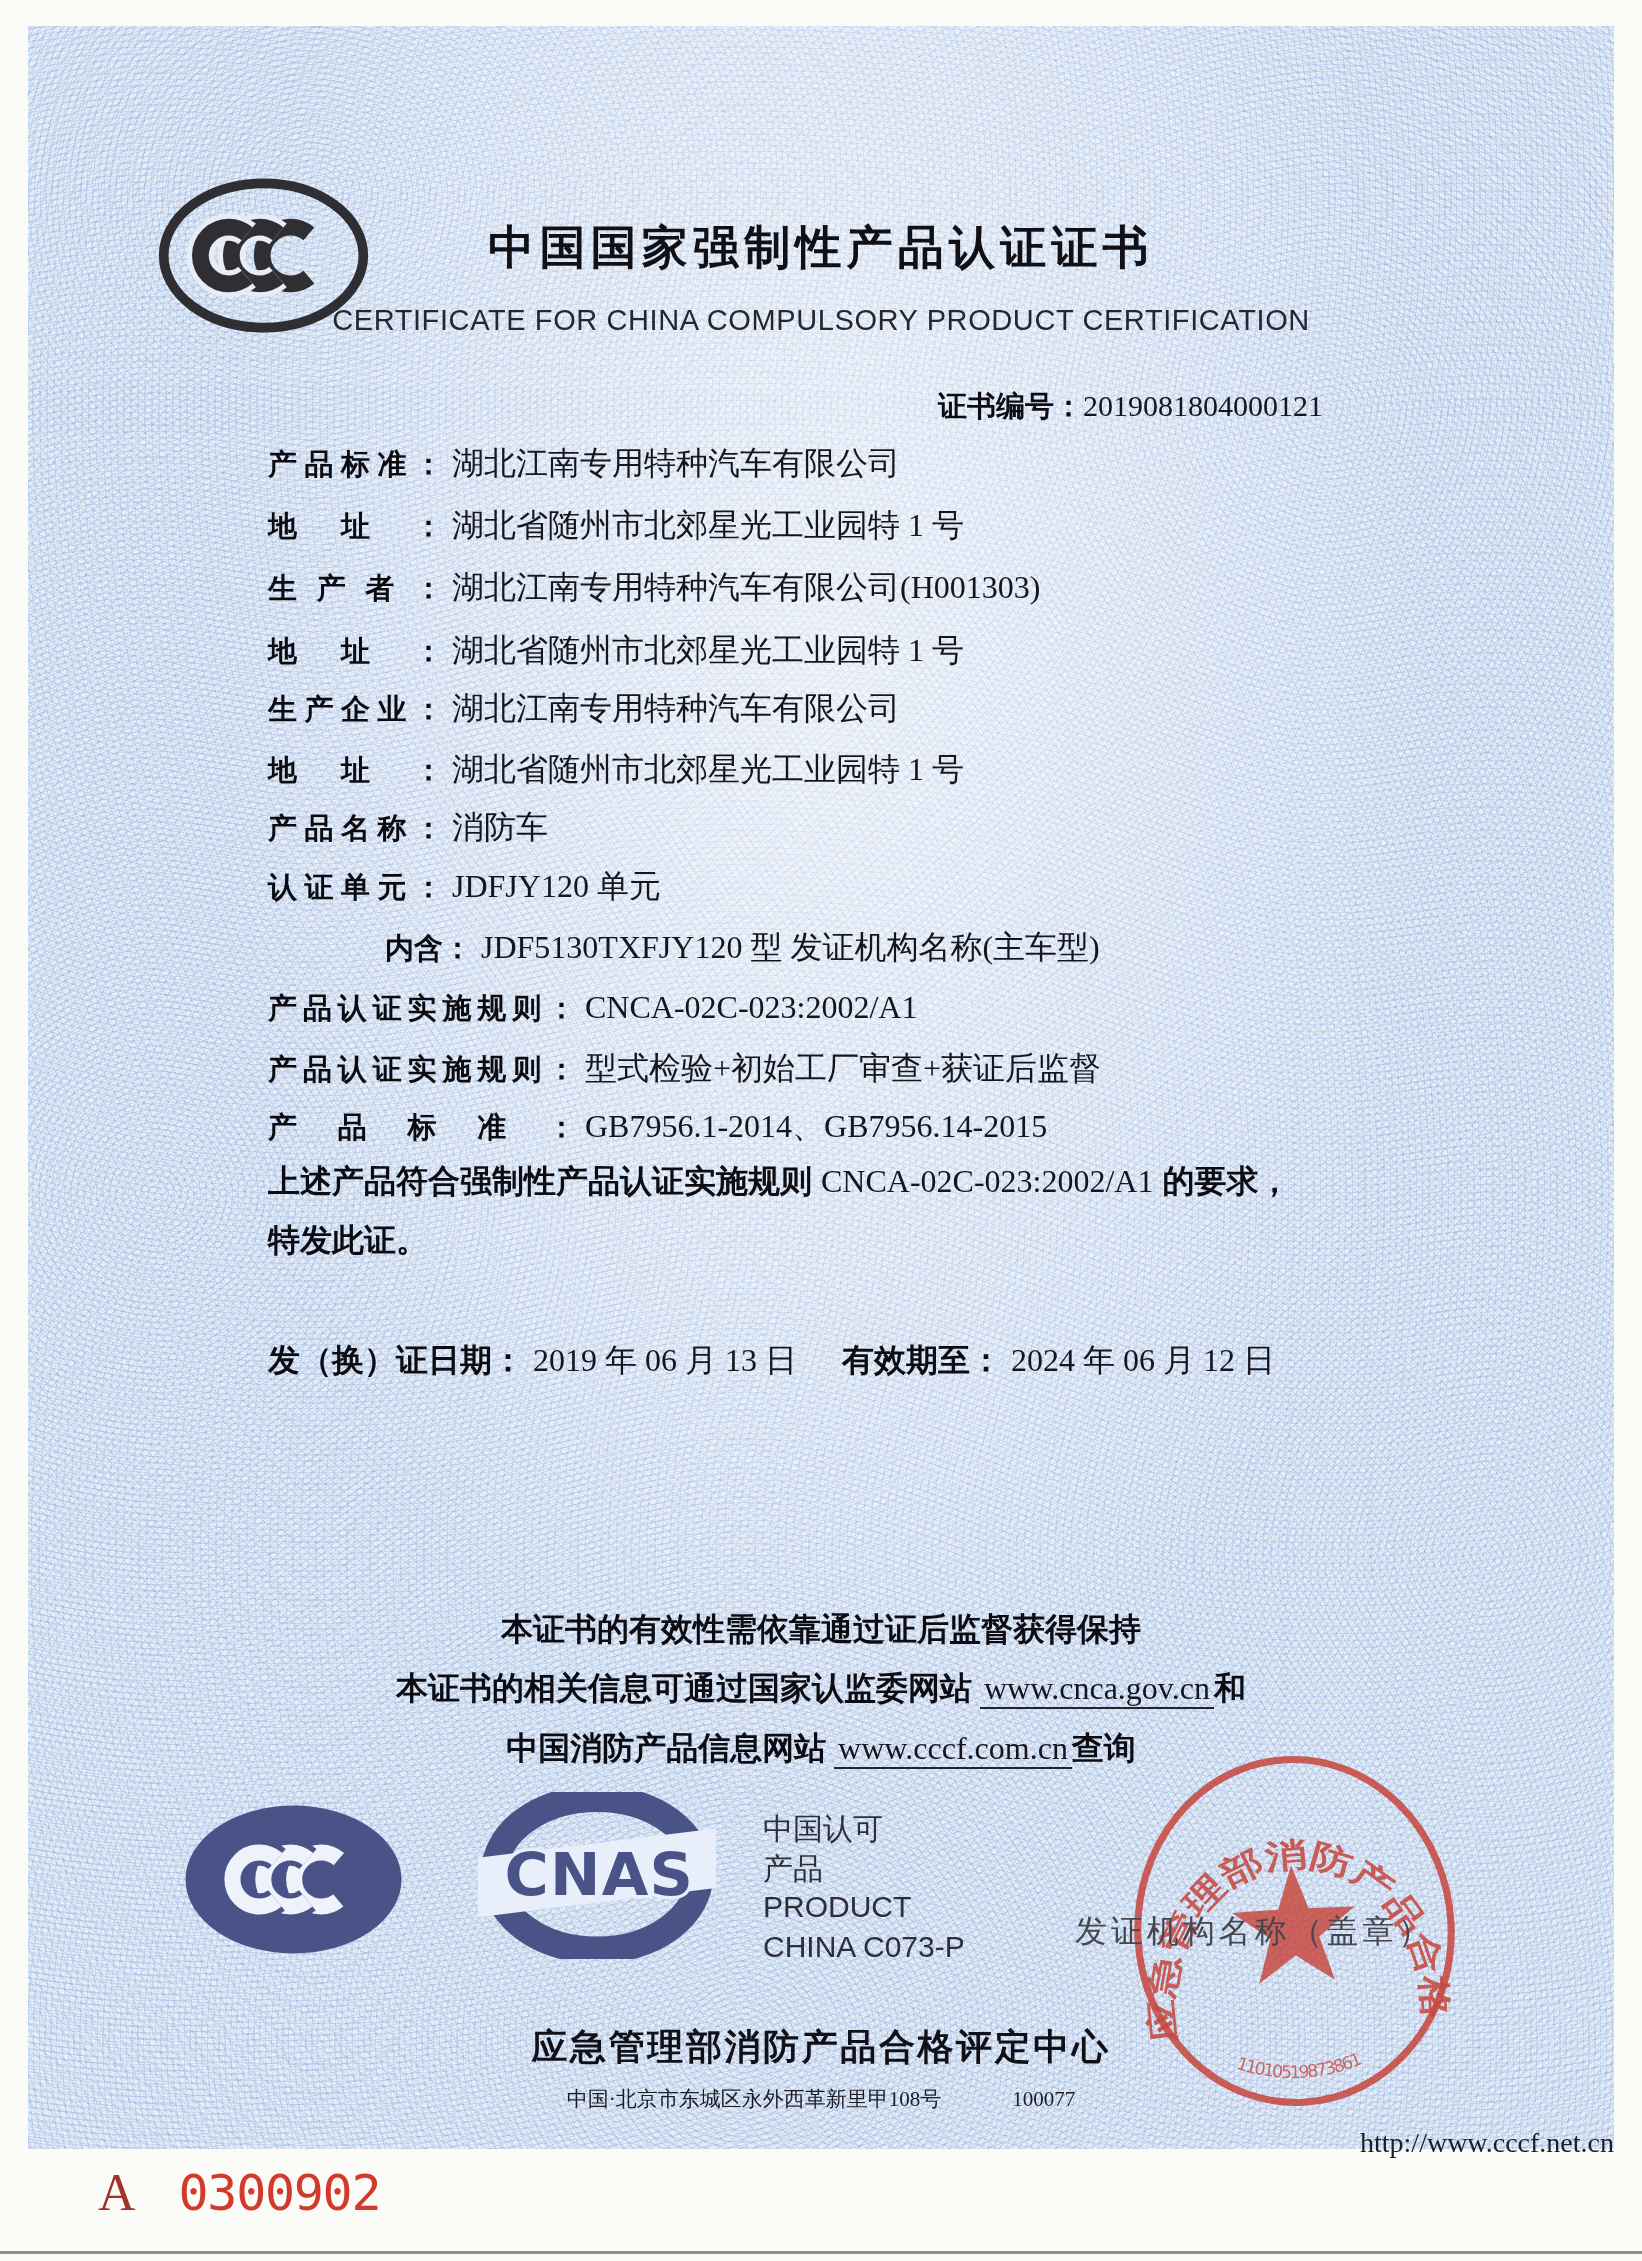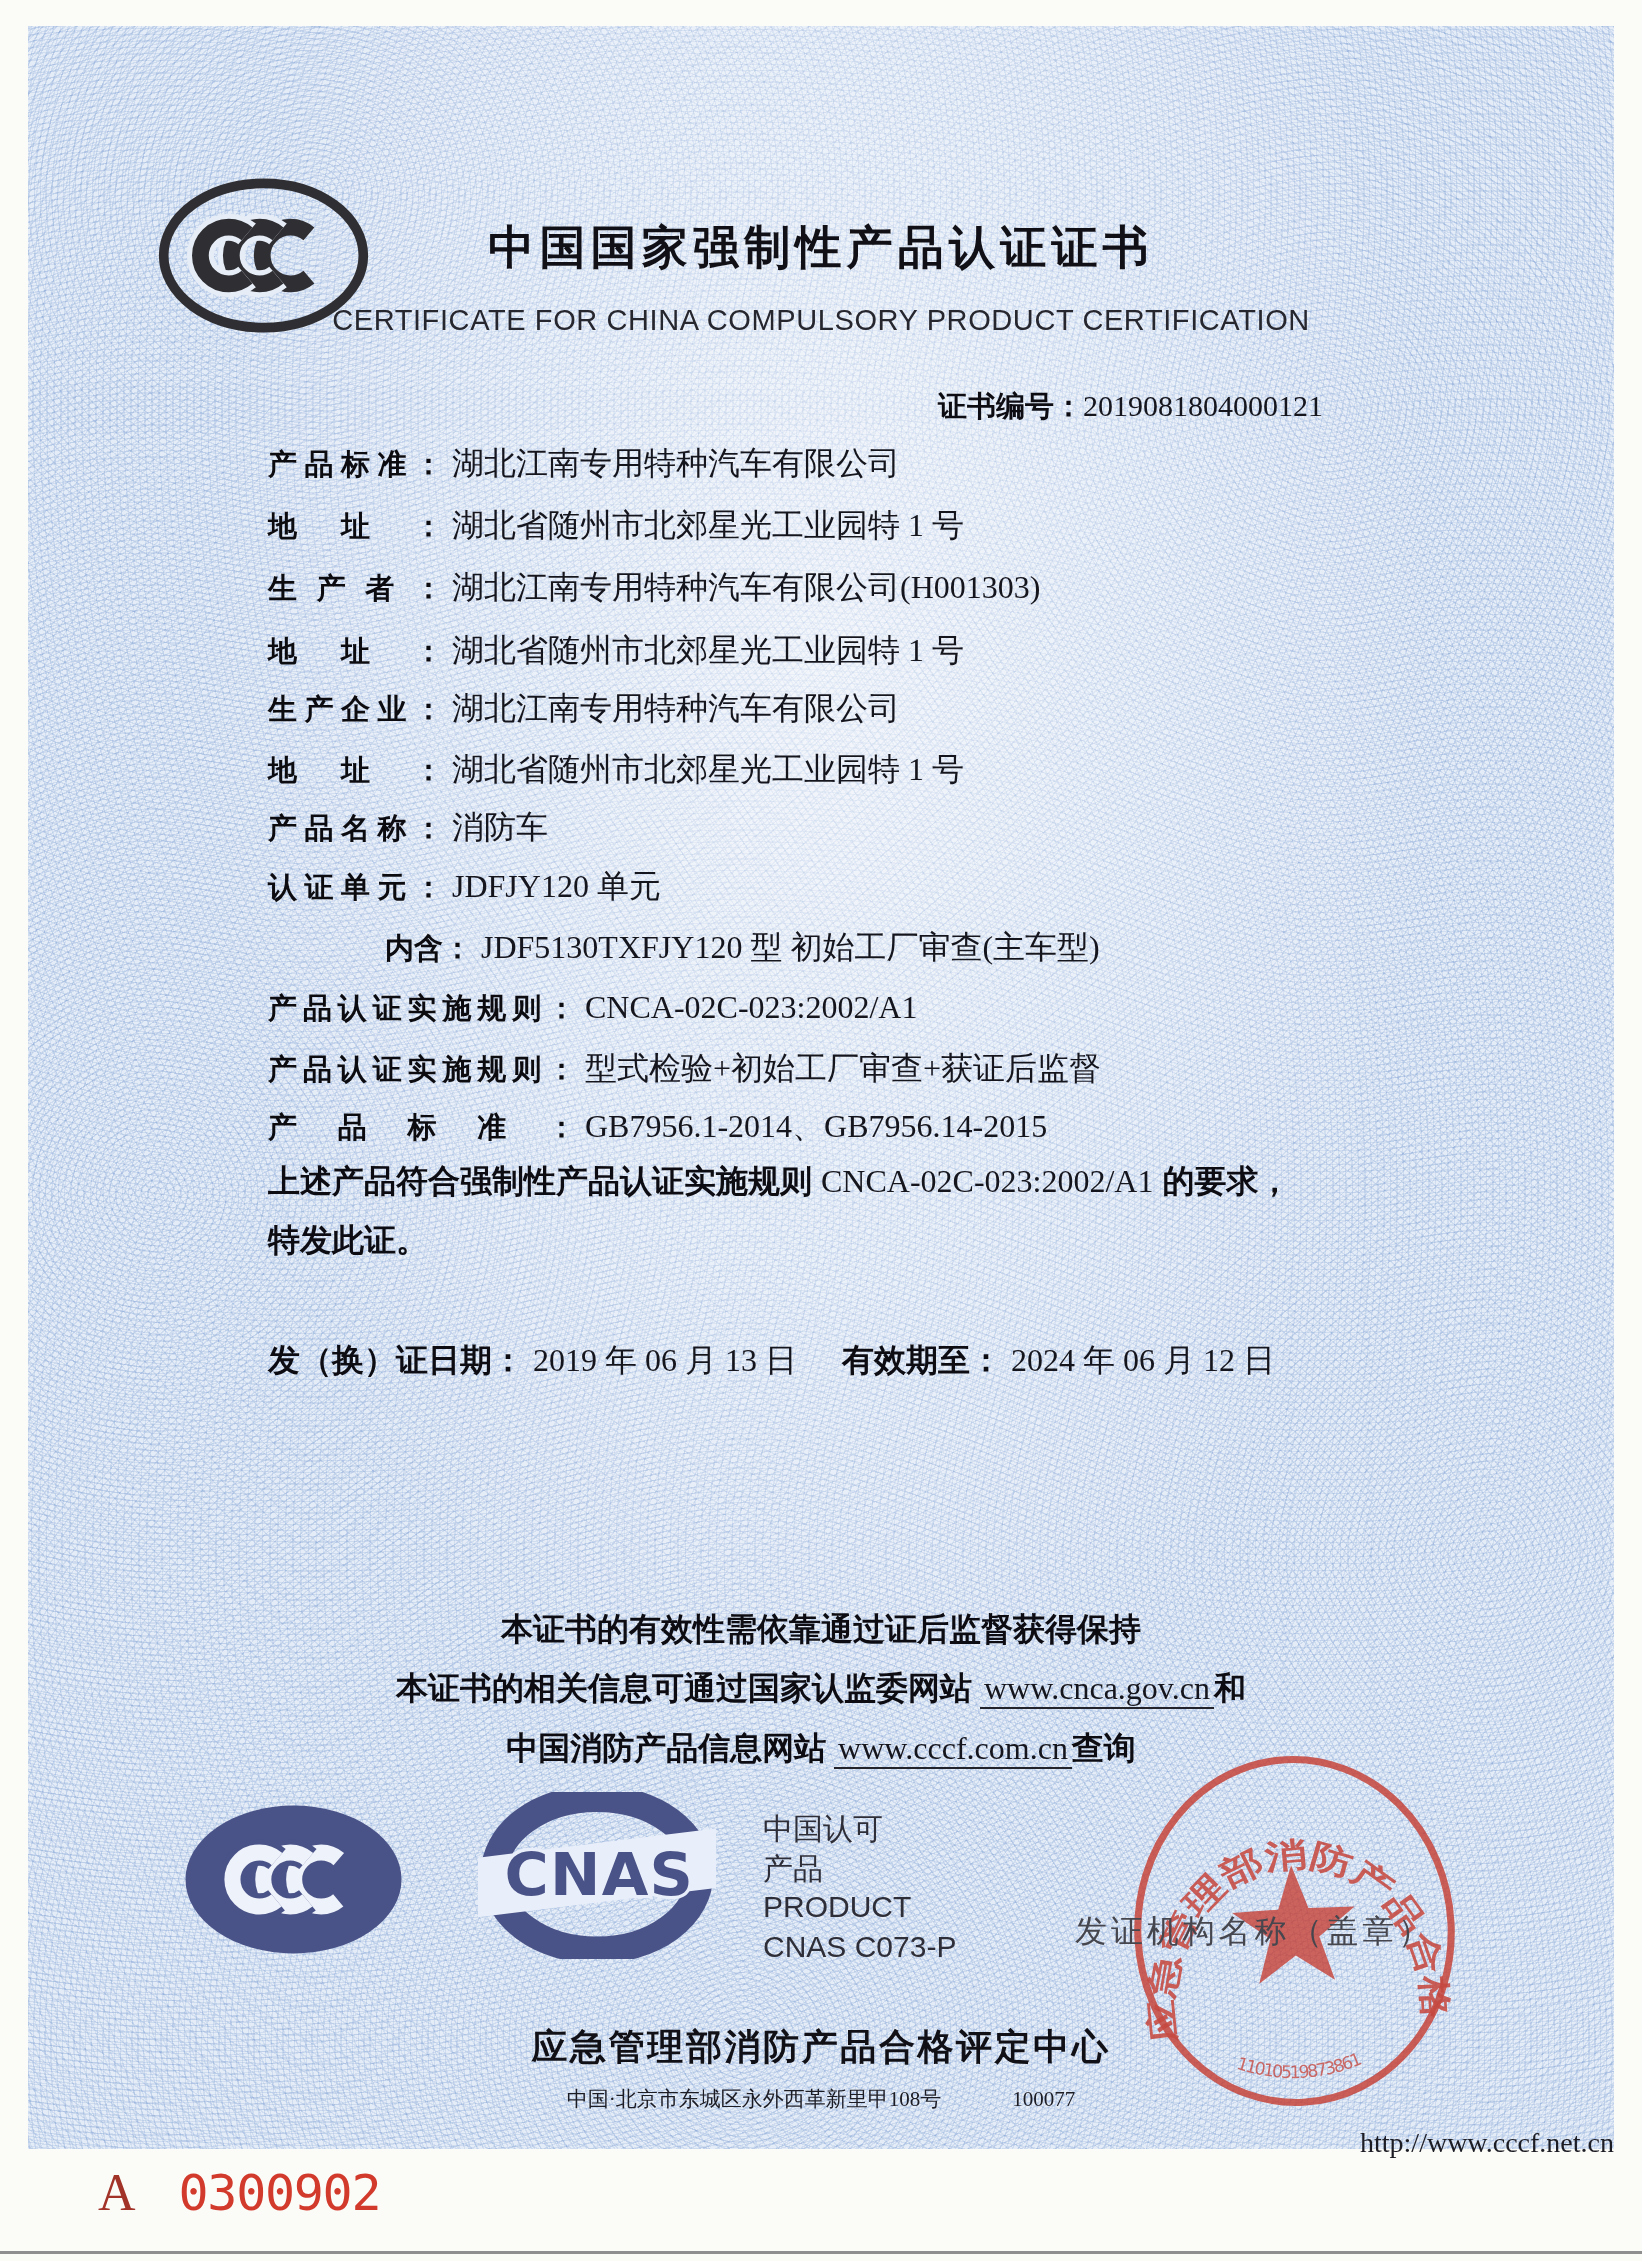--- a/index.html
+++ b/index.html
@@ -90,21 +90,21 @@
     </div>
 
     <div class="row" style="top:417px"><span class="lbl w1">产品标准：</span><span class="val">湖北江南专用特种汽车有限公司</span></div>
     <div class="row" style="top:479px"><span class="lbl w1">地址：</span><span class="val">湖北省随州市北郊星光工业园特 1 号</span></div>
     <div class="row" style="top:541px"><span class="lbl w1">生产者：</span><span class="val">湖北江南专用特种汽车有限公司(H001303)</span></div>
     <div class="row" style="top:604px"><span class="lbl w1">地址：</span><span class="val">湖北省随州市北郊星光工业园特 1 号</span></div>
     <div class="row" style="top:662px"><span class="lbl w1">生产企业：</span><span class="val">湖北江南专用特种汽车有限公司</span></div>
     <div class="row" style="top:723px"><span class="lbl w1">地址：</span><span class="val">湖北省随州市北郊星光工业园特 1 号</span></div>
     <div class="row" style="top:781px"><span class="lbl w1">产品名称：</span><span class="val">消防车</span></div>
     <div class="row" style="top:840px"><span class="lbl w1">认证单元：</span><span class="val">JDFJY120 单元</span></div>
-    <div class="row" style="top:901px;left:357px"><span class="lblp">内含：</span><span class="val">JDF5130TXFJY120 型 初始工厂审查(主车型)</span></div>
+    <div class="row" style="top:901px;left:357px"><span class="lblp">内含：</span><span class="val">JDF5130TXFJY120 型 发证机构名称(主车型)</span></div>
     <div class="row" style="top:961px"><span class="lbl w2">产品认证实施规则：</span><span class="val">CNCA-02C-023:2002/A1</span></div>
     <div class="row" style="top:1022px"><span class="lbl w2">产品认证实施规则：</span><span class="val">型式检验+初始工厂审查+获证后监督</span></div>
     <div class="row" style="top:1080px"><span class="lbl w2">产品标准：</span><span class="val">GB7956.1-2014、GB7956.14-2015</span></div>
 
     <div class="stmt" style="top:1135px">
       <span class="hei">上述产品符合强制性产品认证实施规则</span><span class="code">CNCA-02C-023:2002/A1</span><span class="hei">的要求，</span>
     </div>
     <div class="stmt" style="top:1194px">
       <span class="hei">特发此证。</span>
     </div>
@@ -140,21 +140,21 @@
       <ellipse cx="185" cy="128" rx="160" ry="118" fill="none" stroke="#4a5388" stroke-width="42"></ellipse>
       <g transform="rotate(-7 185 128)">
         <rect x="-30" y="80" width="430" height="92" fill="#e9effa"></rect>
       </g>
       <text x="185" y="160" text-anchor="middle" font-family="DejaVu Sans, sans-serif" font-weight="bold" font-size="92" fill="#4a5388" stroke="#e9effa" stroke-width="10" paint-order="stroke" letter-spacing="2" transform="scale(1.02,1)">CNAS</text>
     </svg>
 
     <div class="accline acc-cn" style="top:1783px">中国认可</div>
     <div class="accline acc-cn" style="top:1823px">产品</div>
     <div class="accline acc-en" style="top:1864px">PRODUCT</div>
-    <div class="accline acc-en" style="top:1904px">CNAS C073-P</div>
+    <div class="accline acc-en" style="top:1904px">CHINA C073-P</div>
 
     <svg class="sealwrap" viewBox="0 0 504 552">
       <g transform="rotate(-3 252 276)">
         <ellipse cx="252" cy="276" rx="243" ry="266" fill="none" stroke="#c5392e" stroke-width="11" stroke-opacity=".88"></ellipse>
         <path id="sealArc" d="M 62 436 A 194 216 0 1 1 442 436" fill="none"></path>
         <text font-family="DejaVu Sans, sans-serif" font-weight="bold" font-size="52" fill="#c5392e" fill-opacity=".88">
           <textPath href="#sealArc" startOffset="0" textLength="980" lengthAdjust="spacingAndGlyphs">应急管理部消防产品合格评定中心</textPath>
         </text>
         <polygon fill="#c5392e" fill-opacity=".85" points="252,174 275.5,241.6 347.1,243.1 290,286.4 310.8,354.9 252,314 193.2,354.9 214,286.4 156.9,243.1 228.5,241.6"></polygon>
         <path id="sealBottom" d="M 150 484 Q 252 524 354 484" fill="none"></path>

